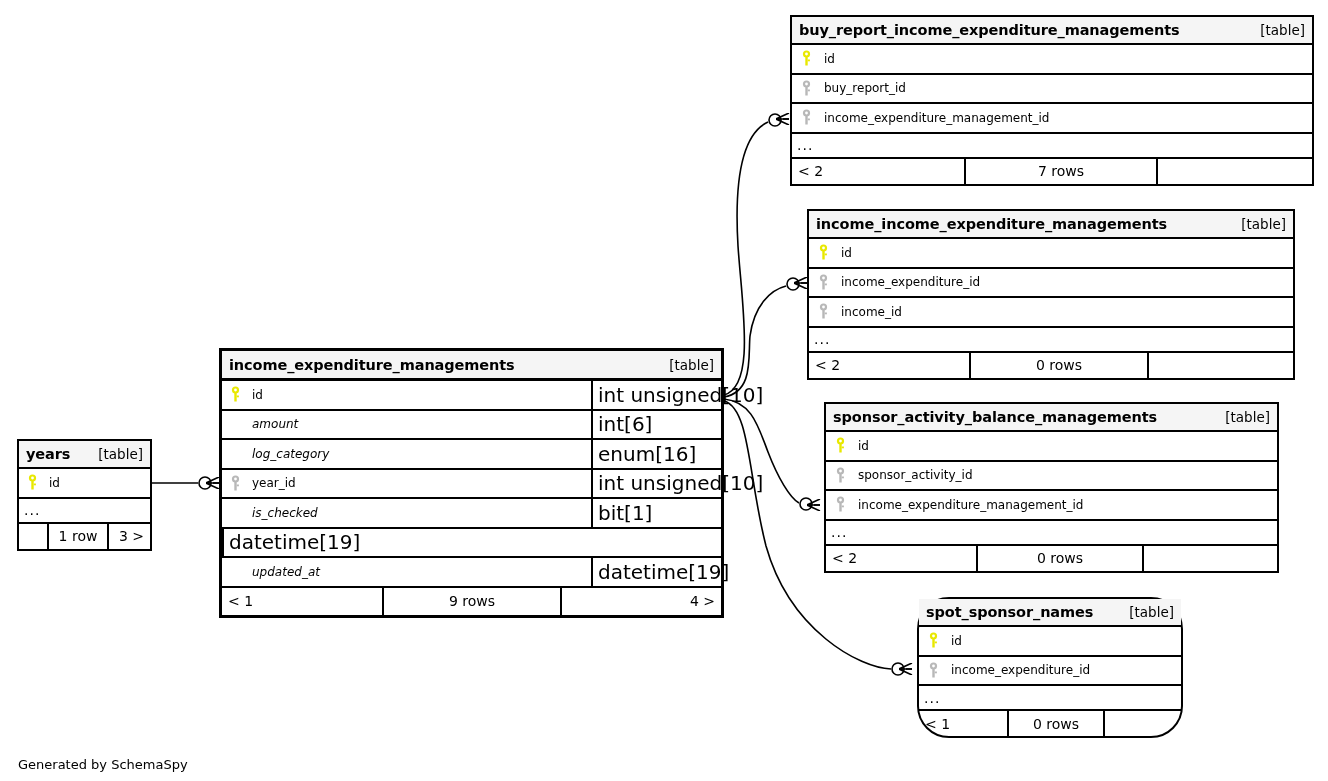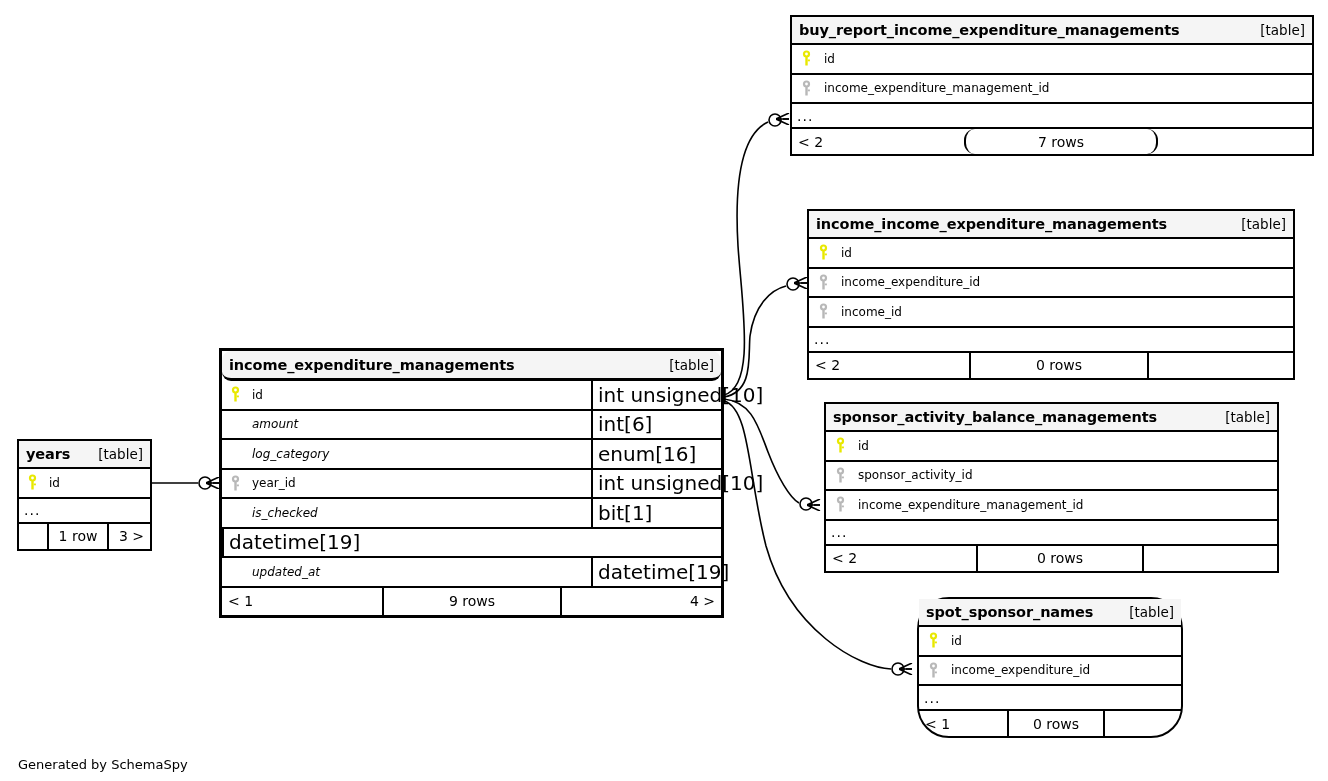--- a/index.html
+++ b/index.html
@@ -48,21 +48,21 @@
   .tbl-header {
     display: flex;
     align-items: center;
     justify-content: space-between;
     background: #f5f5f5;
     border-bottom: 2px solid #000000;
     box-sizing: border-box;
     padding: 0 7px;
     height: 28px;
   }
-  .focal .tbl-header { border-bottom-width: 3px; height: 30px; border-radius: 9px; }
+  .focal .tbl-header { border-bottom-width: 3px; height: 30px; }
 
   .tbl-name {
     font-weight: bold;
     font-size: 14.5px;
     letter-spacing: -0.1px;
     white-space: nowrap;
   }
   .tbl-tag {
     font-size: 13.5px;
     font-weight: normal;
@@ -212,20 +212,33 @@
               <circle cx="4.5" cy="4" r="3.6" fill="#e8e800"></circle>
               <circle cx="4.5" cy="4" r="1.4" fill="#fff"></circle>
               <rect x="3.3" y="6.5" width="2.4" height="9" fill="#e8e800"></rect>
               <rect x="5.7" y="9.5" width="2.2" height="1.8" fill="#e8e800"></rect>
             </svg>
         </span>
         <span class="col-name">id</span>
       </div>
     </div>
 
+    <div class="col-row">
+      <div class="col-left">
+        <span class="keyslot wide">
+          <svg width="9" height="17" viewBox="0 0 9 17">
+              <circle cx="4.5" cy="4" r="3.6" fill="#b8b8b8"></circle>
+              <circle cx="4.5" cy="4" r="1.4" fill="#fff"></circle>
+              <rect x="3.3" y="6.5" width="2.4" height="9" fill="#b8b8b8"></rect>
+              <rect x="5.7" y="9.5" width="2.2" height="1.8" fill="#b8b8b8"></rect>
+            </svg>
+        </span>
+        <span class="col-name">buy_report_id</span>
+      </div>
+    </div>
 
     <div class="col-row">
       <div class="col-left">
         <span class="keyslot wide">
           <svg width="9" height="17" viewBox="0 0 9 17">
               <circle cx="4.5" cy="4" r="3.6" fill="#b8b8b8"></circle>
               <circle cx="4.5" cy="4" r="1.4" fill="#fff"></circle>
               <rect x="3.3" y="6.5" width="2.4" height="9" fill="#b8b8b8"></rect>
               <rect x="5.7" y="9.5" width="2.2" height="1.8" fill="#b8b8b8"></rect>
             </svg>
@@ -233,21 +246,21 @@
         <span class="col-name">income_expenditure_management_id</span>
       </div>
     </div>
 
     <div class="ellipsis-row">
       <span>...</span>
     </div>
 
     <div class="tbl-footer">
       <div class="foot-cell foot-left" style="width:172px;">&lt; 2</div>
-      <div class="foot-cell foot-mid" style="width:194px;border-radius:11px;">7 rows</div>
+      <div class="foot-cell foot-mid" style="width:194px;">7 rows</div>
       <div class="foot-cell foot-right" style="flex:1 1 auto;"></div>
     </div>
   </div>
 
   <div class="table-box" style="left:807px; top:203px; width:488px;">
     <div class="tbl-header">
       <span class="tbl-name">income_income_expenditure_managements</span>
       <span class="tbl-tag">[table]</span>
     </div>
 

